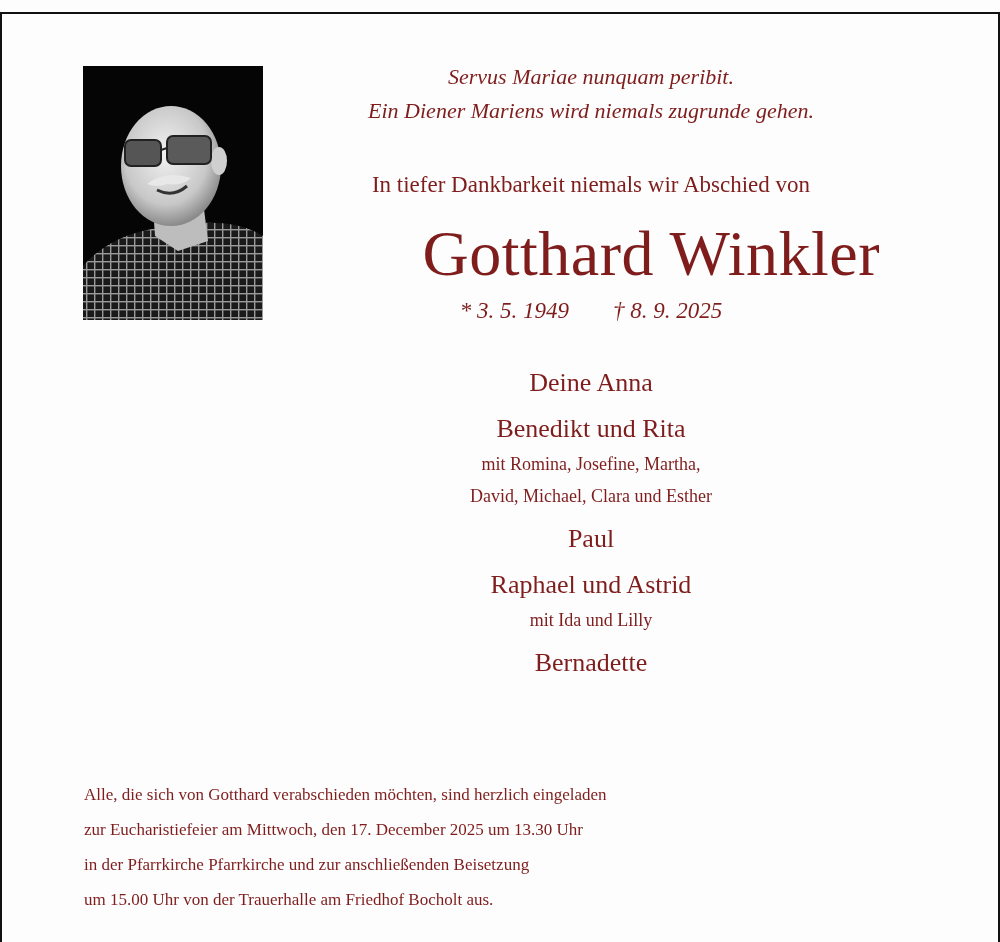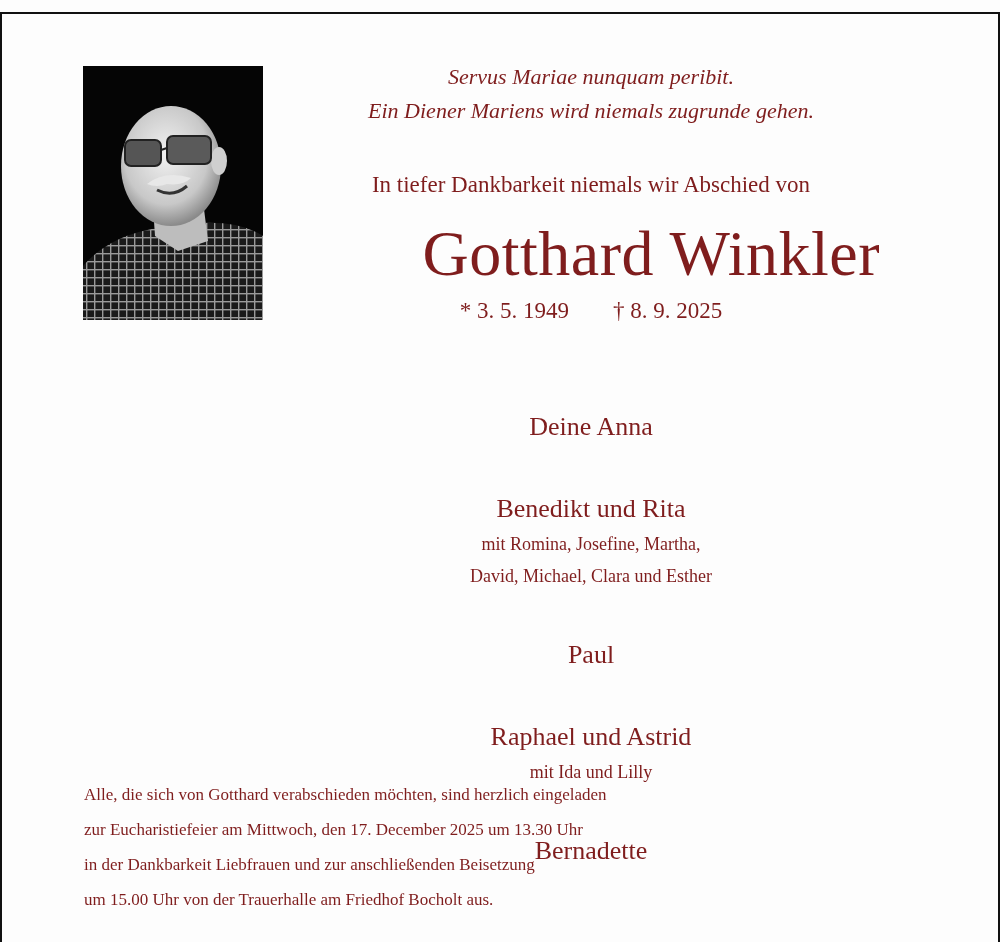--- a/index.html
+++ b/index.html
@@ -11,24 +11,24 @@
     }
     .photo {
       position: absolute; left: 81px; top: 52px; width: 180px; height: 254px;
       background: #050505; overflow: hidden;
     }
     .photo svg { display: block; }
     .center { position: absolute; left: 300px; width: 578px; text-align: center; }
     .motto { top: 46px; font-style: italic; font-size: 22px; line-height: 34px; }
     .intro { top: 154px; font-size: 23px; line-height: 34px; }
     .name { top: 200px; font-size: 64px; line-height: 80px; letter-spacing: 0.5px; text-align: right; }
-    .dates { top: 280px; font-size: 23px; line-height: 34px; word-spacing: 0px; }
+    .dates { top: 280px; font-size: 23px; line-height: 34px; word-spacing: 0px; font-style: italic; }
     .dates .gap { display: inline-block; width: 44px; }
     .mourners { top: 350px; }
-    .group { margin-bottom: 8px; margin-top: 44px; }
+    .group { margin-bottom: 8px; }
     .main { font-size: 26px; line-height: 38px; }
     .sub { font-size: 18px; line-height: 32px; }
     .notice {
       position: absolute; left: 82px; top: 763px; width: 880px;
       font-size: 17px; line-height: 35px; text-align: left;
     }
     .notice div { white-space: nowrap; }
   </style>
 </head>
 <body>
@@ -99,17 +99,17 @@
       <div class="sub">mit Ida und Lilly</div>
     </div>
     <div class="group">
       <div class="main">Bernadette</div>
     </div>
   </div>
 
   <div class="notice">
     <div>Alle, die sich von Gotthard verabschieden möchten, sind herzlich eingeladen</div>
     <div>zur Eucharistiefeier am Mittwoch, den 17. December 2025 um 13.30 Uhr</div>
-    <div>in der Dankbarkeit Liebfrauen und zur anschließenden Beisetzung</div>
+    <div>in der Pfarrkirche Pfarrkirche und zur anschließenden Beisetzung</div>
     <div>um 15.00 Uhr von der Trauerhalle am Friedhof Bocholt aus.</div>
   </div>
 
 </div>
 
 </body></html>

